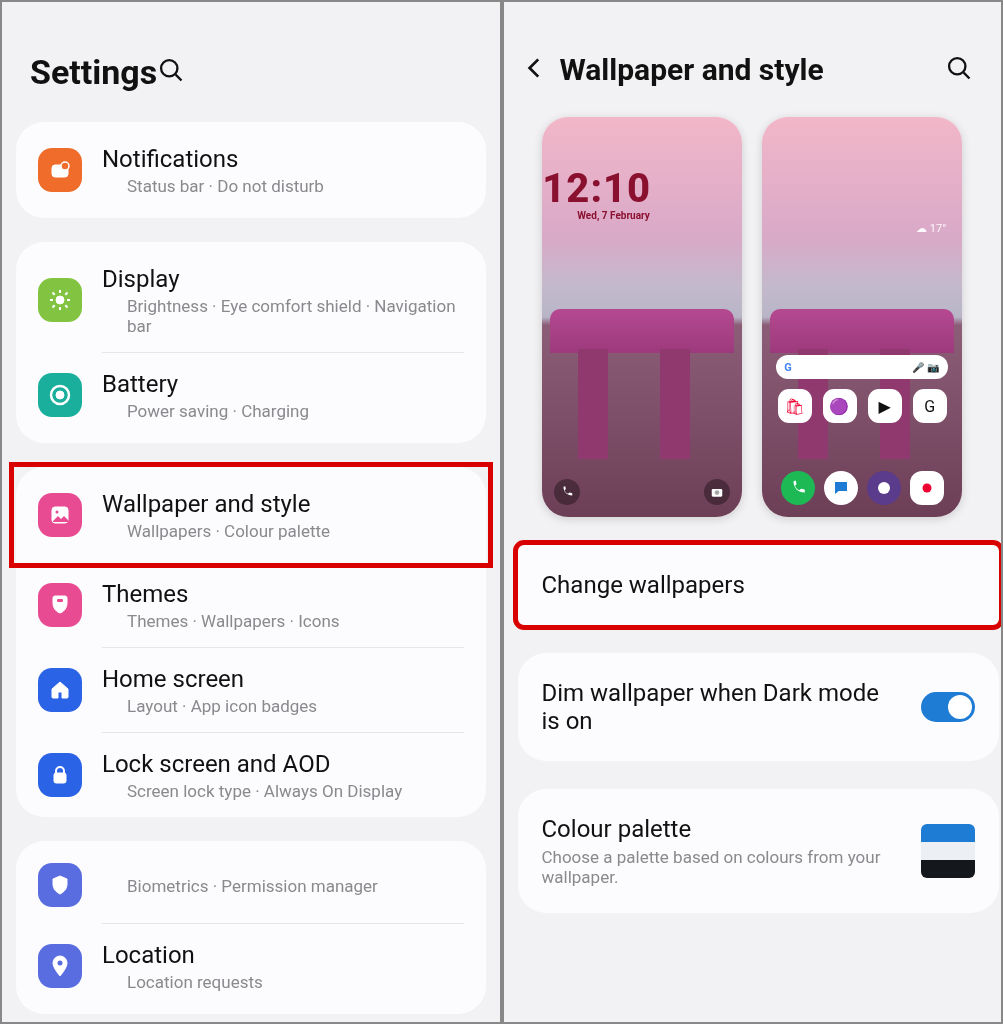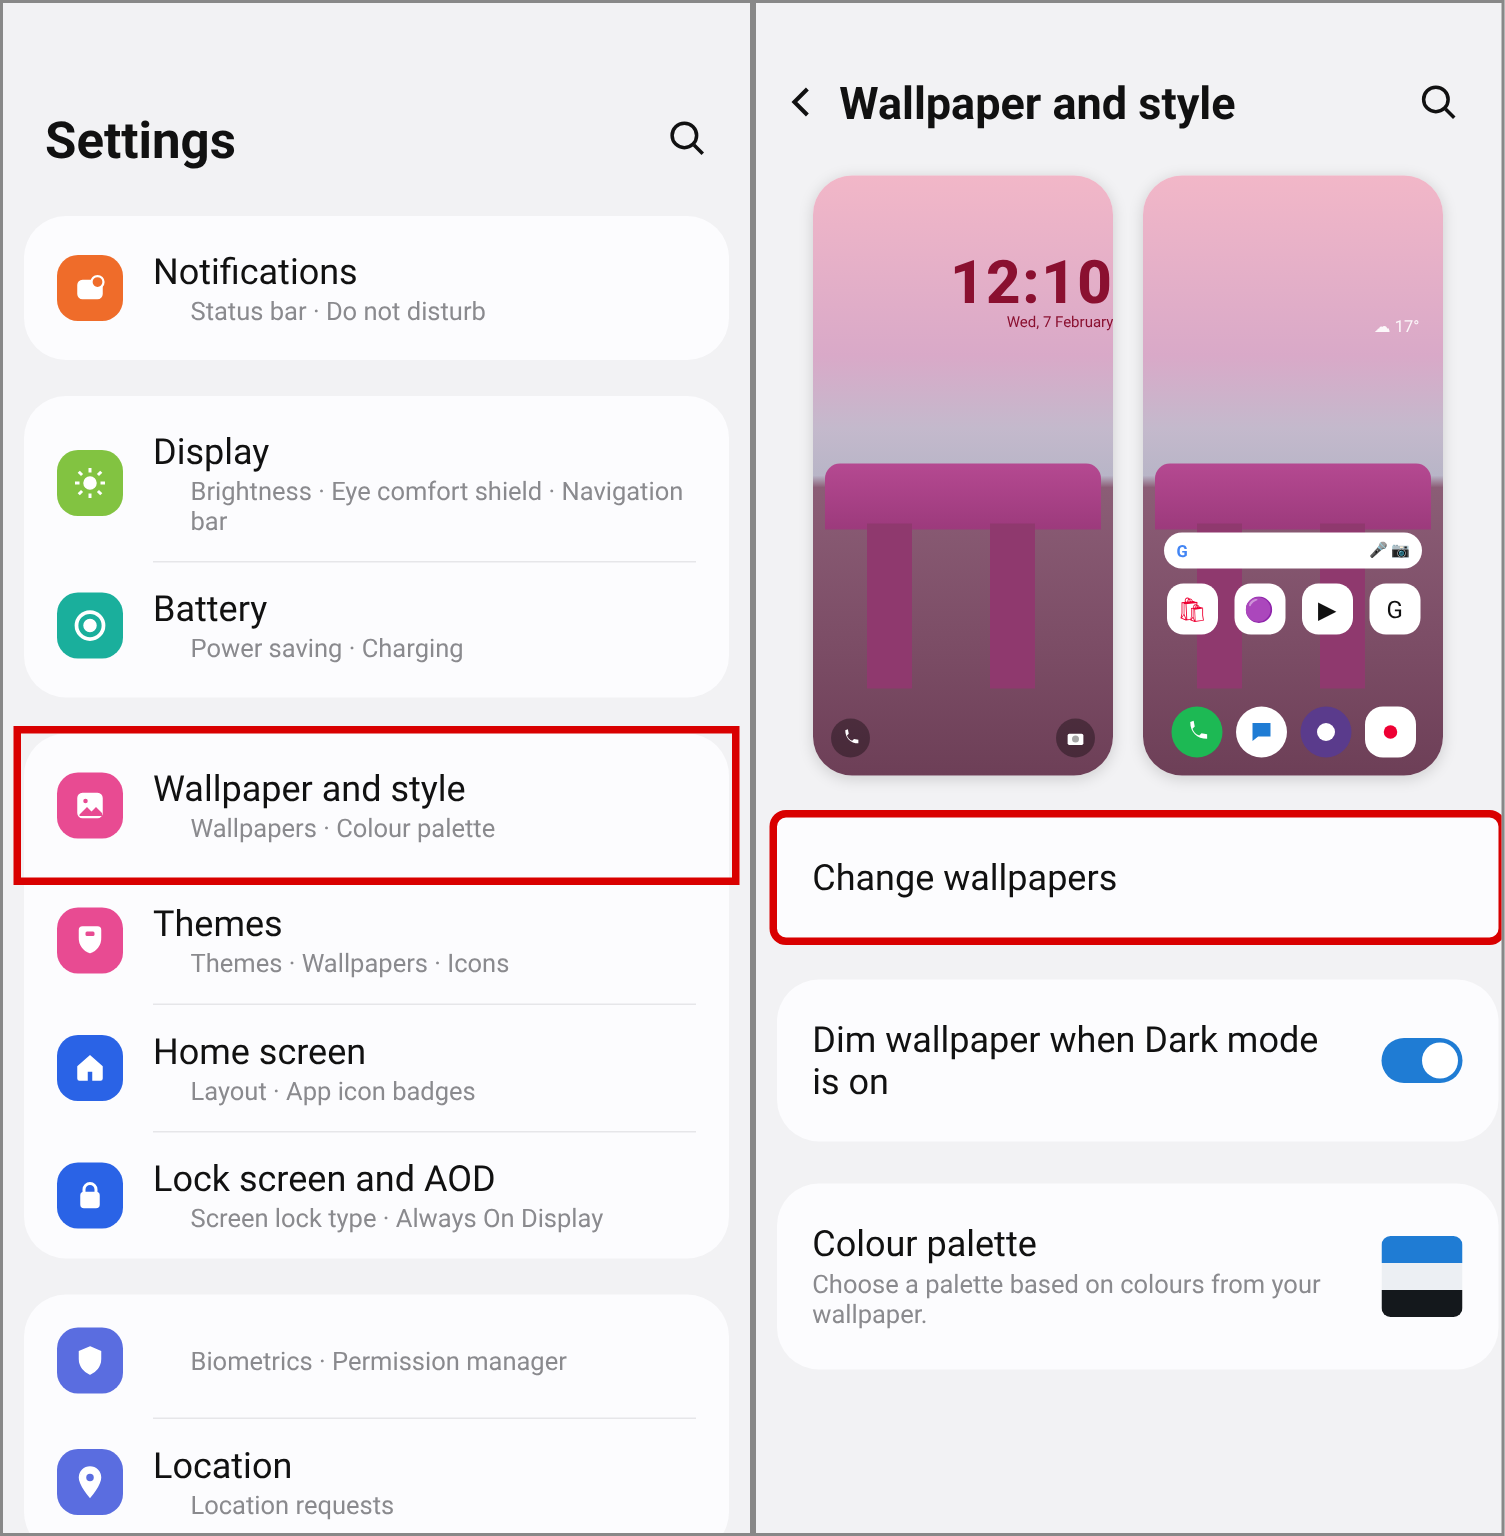--- a/index.html
+++ b/index.html
@@ -14,22 +14,22 @@
   .panel {
     flex: 1;
     background: #f2f2f4;
     border: 2px solid #888;
     overflow: hidden;
   }
   .panel-left, .panel-right { height: 100%; }
 
   
   .lp-header {
-    display: flex; align-items: center; justify-content: space-between;
-    padding: 72px 28px 30px 28px;
+    display: flex; align-items: center; 
+    padding: 50px 28px 30px 28px;
   }
   .lp-title { font-size: 34px; font-weight: 700; }
   .search-icon svg { width: 28px; height: 28px; }
 
   .card {
     background: #fcfcfe;
     margin: 0 14px 36px 14px;
     border-radius: 28px;
     padding: 6px 0;
   }
@@ -103,35 +103,35 @@
   }
   .landform::before, .landform::after {
     content: ""; position: absolute; top: 40px; width: 30px; height: 110px;
     background: #8f396e;
   }
   .landform::before { left: 28px; }
   .landform::after  { right: 44px; }
 
   
   .lock-clock {
-    position: absolute; top: 48px; width: 100%; text-align: right;
+    position: absolute; top: 48px; width: 100%; text-align: left;
     color: #8a1030;
   }
   .lock-clock .time { font-size: 40px; font-weight: 800; letter-spacing: 1px; }
-  .lock-clock .date { font-size: 10px; font-weight: 400; margin-top: -2px; }
+  .lock-clock .date { font-size: 10px; font-weight: 700; margin-top: -2px; padding-left: 35px; }
   .lock-corner { position: absolute; bottom: 12px; width: 26px; height: 26px;
                  border-radius: 50%; background: rgba(0,0,0,0.35);
                  display:flex;align-items:center;justify-content:center; }
   .lock-corner svg { width: 14px; height: 14px; fill: #fff; }
   .lc-left { left: 12px; }
   .lc-right { right: 12px; }
 
   
   .weather {
-    position: absolute; top: 94px; right: 16px;
+    position: absolute; top: 105px; right: 16px;
     color: rgba(255,255,255,0.9); font-size: 11px; text-align: right;
   }
   .searchbar {
     position: absolute; top: 238px; left: 14px; right: 14px;
     height: 24px; border-radius: 12px; background: #fff;
     display: flex; align-items: center; padding: 0 8px;
     font-size: 11px; color: #4285f4; font-weight: 700;
   }
   .searchbar .mic { margin-left: auto; font-size: 10px; color: #4285f4; }
   .app-grid {

